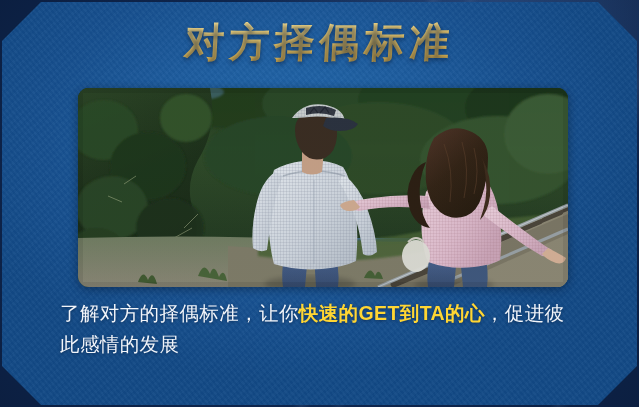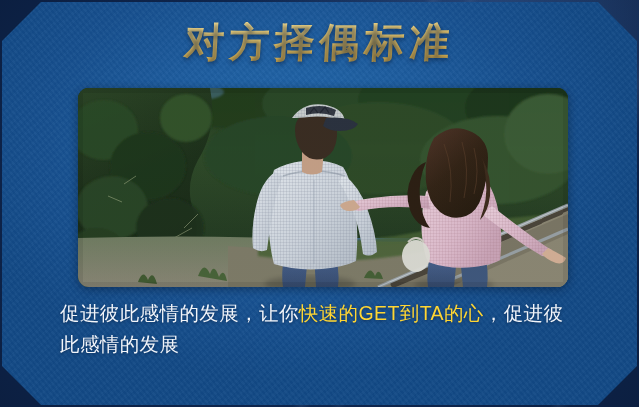--- a/index.html
+++ b/index.html
@@ -90,21 +90,21 @@
   #caption {
     position:absolute;
     left:60px; right:60px; top:298px;
     font-size:19.5px;
     line-height:31px;
     color:#f2f5fa;
     letter-spacing:.4px;
     text-shadow:0 1px 3px rgba(5,22,48,.5);
     z-index:6;
   }
-  #caption .hl { color:#ffd633; font-weight:400; }
+  #caption .hl { color:#ffd633; font-weight:700; }
   #caption .seg { white-space:pre-wrap; }
 </style>
 </head>
 <body>
 
 <div id="poster">
 
   <div class="streaks"></div>
 
   <div id="frame">
@@ -297,16 +297,16 @@
         <path d="M60 194 q5 -14 10 -2 q5 -11 9 4 Z" fill="#33501f"></path>
         <path d="M286 190 q6 -14 11 -2 q4 -10 8 3 Z" fill="#3a5826"></path>
       </g>
 
       <rect width="490" height="199" fill="url(#skyG)" opacity=".06"></rect>
       <rect width="490" height="199" fill="none" stroke="rgba(0,0,0,.22)" stroke-width="10" opacity=".35"></rect>
     </svg>
   </div>
 
   <div id="caption">
-    <span class="seg">促进彼此感情的发展，让你</span><span class="seg hl">快速的GET到TA的心</span><span class="seg">，促进彼此感情的发展</span>
+    <span class="seg">了解对方的择偶标准，让你</span><span class="seg hl">快速的GET到TA的心</span><span class="seg">，促进彼此感情的发展</span>
   </div>
 
 </div>
 
 </body></html>

